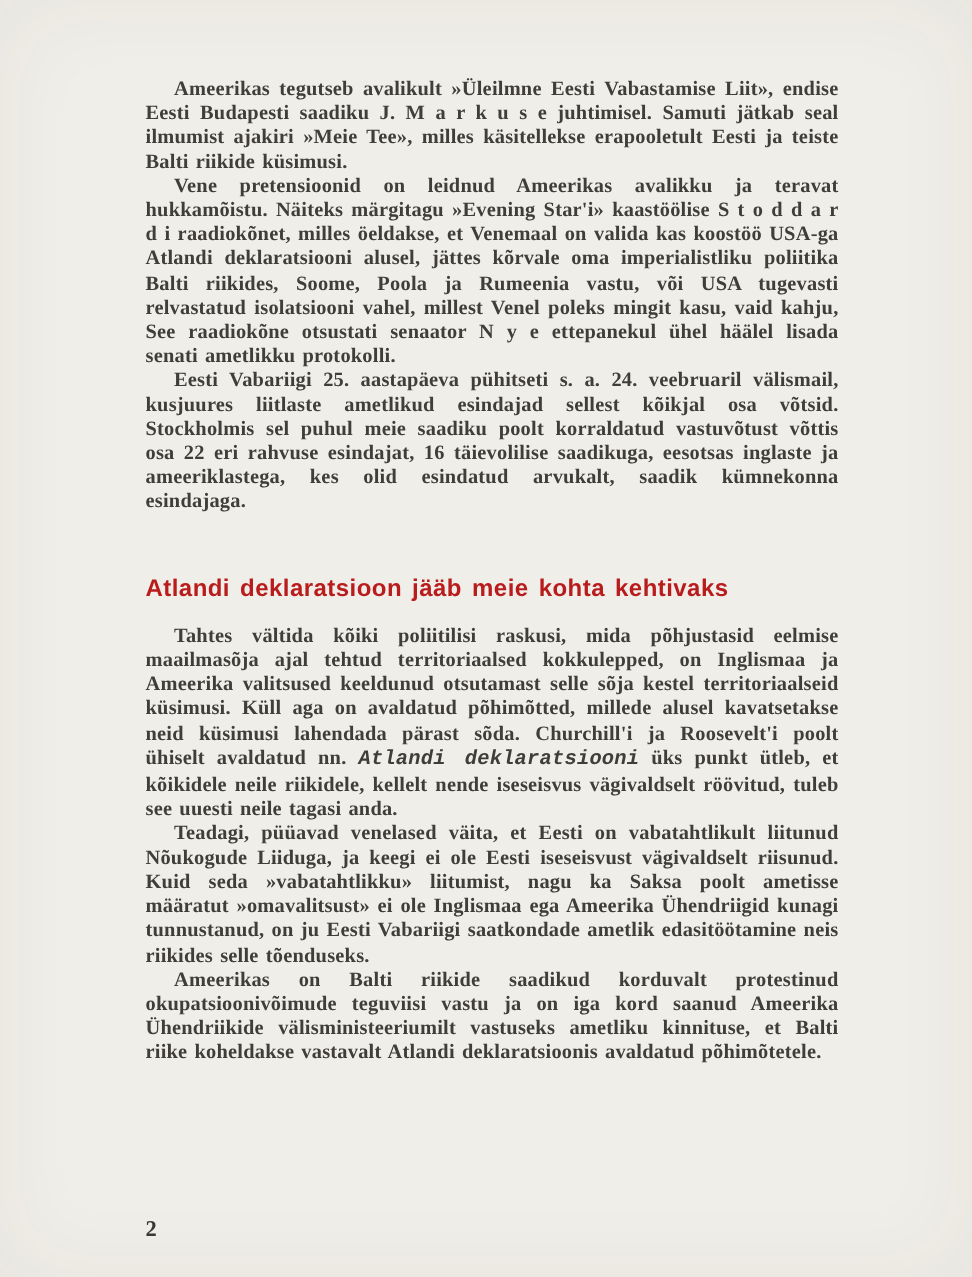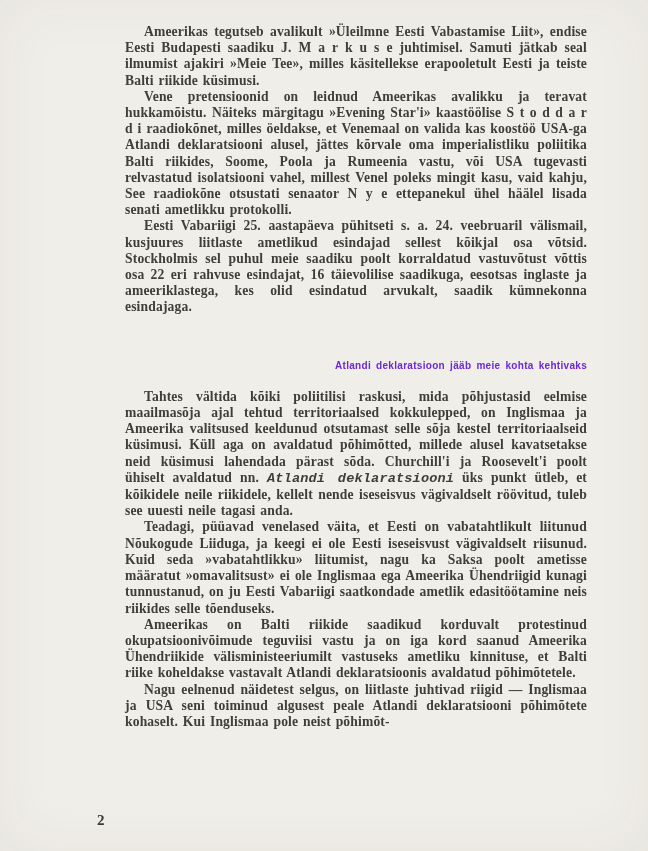--- a/index.html
+++ b/index.html
@@ -15,48 +15,47 @@
     overflow: hidden;
   }
   .paper {
     position: absolute;
     inset: 0;
     box-shadow: inset 0 0 60px rgba(60,55,40,0.05);
   }
   .text-block {
     position: absolute;
     left: 97px;
-    top: 24px;
+    top: 51px;
     width: 462px;
     color: #403e38;
     font-size: 13.6px;
     line-height: 16.2px;
     text-align: justify;
     font-weight: bold;
     letter-spacing: 0.15px;
     word-spacing: 1.2px;
-    margin-left: 28px;
   }
   .body-p {
     margin: 0;
     text-indent: 19px;
   }
   .italic {
     font-style: italic;
     font-family: Liberation Mono, monospace;
   }
   .section-heading {
     font-family: "Liberation Sans", sans-serif;
-    font-size: 10px;
+    font-size: 16px;
     font-weight: bold;
-    color: #6d28d9;
+    color: #b91c1c;
     letter-spacing: 0.3px;
     word-spacing: 2px;
     margin: 42px 0 15px 0;
-    text-align: right;
+    text-align: left;
     text-indent: 0;
   }
   .page-number {
     position: absolute;
     left: 97px;
     top: 812px;
     font-family: "Liberation Serif", serif;
     font-size: 15px;
     font-weight: bold;
     color: #3a3833;
@@ -69,17 +68,16 @@
   <div class="text-block">
     <p class="body-p">Ameerikas tegutseb avalikult »Üleilmne Eesti Vabastamise Liit», endise Eesti Budapesti saadiku J. M a r k u s e juhtimisel. Samuti jätkab seal ilmumist ajakiri »Meie Tee», milles käsitellekse erapooletult Eesti ja teiste Balti riikide küsimusi.</p>
     <p class="body-p">Vene pretensioonid on leidnud Ameerikas avalikku ja teravat hukkamõistu. Näiteks märgitagu »Evening Star'i» kaastöölise S t o d d a r d i raadiokõnet, milles öeldakse, et Venemaal on valida kas koostöö USA-ga Atlandi deklaratsiooni alusel, jättes kõrvale oma imperialistliku poliitika Balti riikides, Soome, Poola ja Rumeenia vastu, või USA tugevasti relvastatud isolatsiooni vahel, millest Venel poleks mingit kasu, vaid kahju, See raadiokõne otsustati senaator N y e ettepanekul ühel häälel lisada senati ametlikku protokolli.</p>
     <p class="body-p">Eesti Vabariigi 25. aastapäeva pühitseti s. a. 24. veebruaril välismail, kusjuures liitlaste ametlikud esindajad sellest kõikjal osa võtsid. Stockholmis sel puhul meie saadiku poolt korraldatud vastuvõtust võttis osa 22 eri rahvuse esindajat, 16 täievolilise saadikuga, eesotsas inglaste ja ameeriklastega, kes olid esindatud arvukalt, saadik kümnekonna esindajaga.</p>
 
     <h2 class="section-heading">Atlandi deklaratsioon jääb meie kohta kehtivaks</h2>
 
     <p class="body-p"><span>Tahtes vältida kõiki poliitilisi raskusi, mida põhjustasid eelmise maailmasõja ajal tehtud territoriaalsed kokkulepped, on Inglismaa ja Ameerika valitsused keeldunud otsutamast selle sõja kestel territoriaalseid küsimusi. Küll aga on avaldatud põhimõtted, millede alusel kavatsetakse neid küsimusi lahendada pärast sõda. Churchill'i ja Roosevelt'i poolt ühiselt avaldatud nn. </span><span class="italic">Atlandi deklaratsiooni</span><span> üks punkt ütleb, et kõikidele neile riikidele, kellelt nende iseseisvus vägivaldselt röövitud, tuleb see uuesti neile tagasi anda.</span></p>
     <p class="body-p">Teadagi, püüavad venelased väita, et Eesti on vabatahtlikult liitunud Nõukogude Liiduga, ja keegi ei ole Eesti iseseisvust vägivaldselt riisunud. Kuid seda »vabatahtlikku» liitumist, nagu ka Saksa poolt ametisse määratut »omavalitsust» ei ole Inglismaa ega Ameerika Ühendriigid kunagi tunnustanud, on ju Eesti Vabariigi saatkondade ametlik edasitöötamine neis riikides selle tõenduseks.</p>
     <p class="body-p">Ameerikas on Balti riikide saadikud korduvalt protestinud okupatsioonivõimude teguviisi vastu ja on iga kord saanud Ameerika Ühendriikide välisministeeriumilt vastuseks ametliku kinnituse, et Balti riike koheldakse vastavalt Atlandi deklaratsioonis avaldatud põhimõtetele.</p>
-    <p class="body-p">Nagu eelnenud näidetest selgus, on liitlaste juhtivad riigid — Inglismaa ja USA seni toiminud algusest peale Atlandi deklaratsiooni põhimõtete kohaselt. Kui Inglismaa pole neist põhimõt-</p>
   </div>
 
   <div class="page-number">2</div>
 </div>
 
 </body></html>

